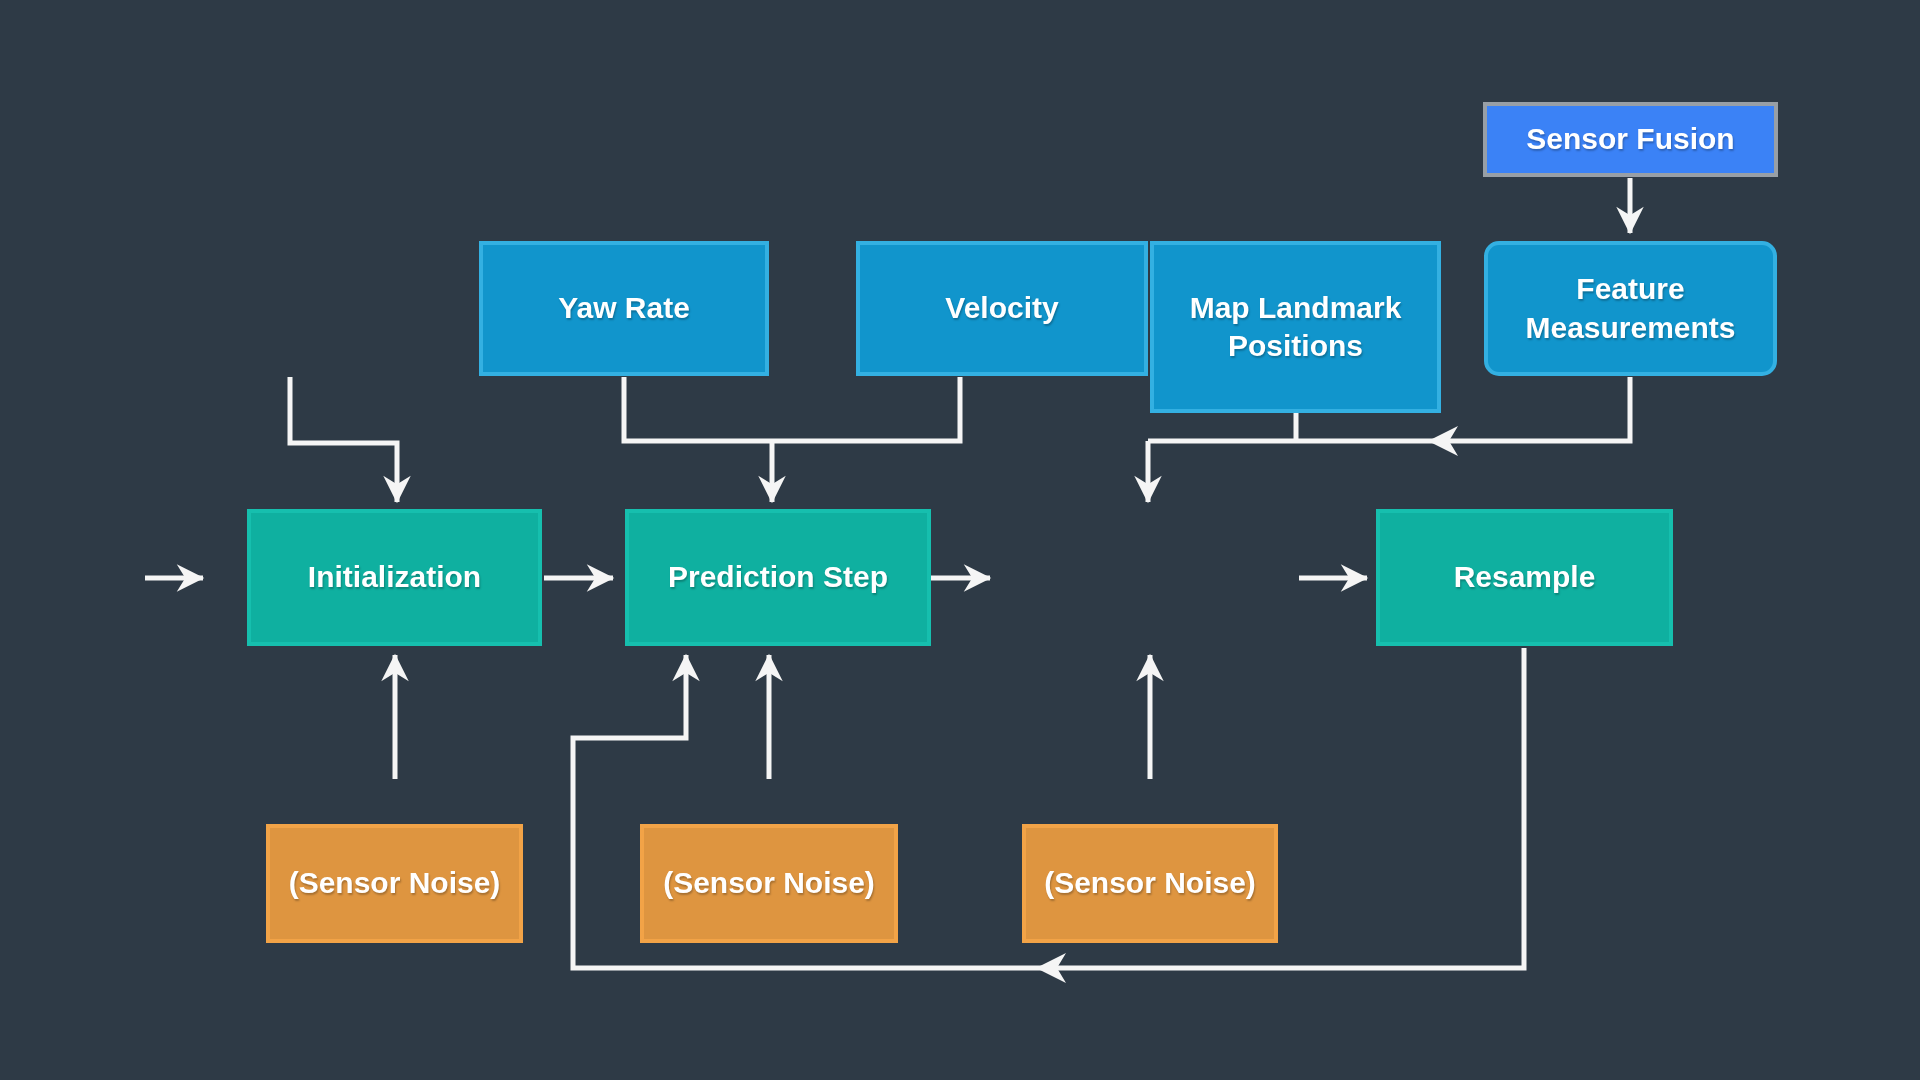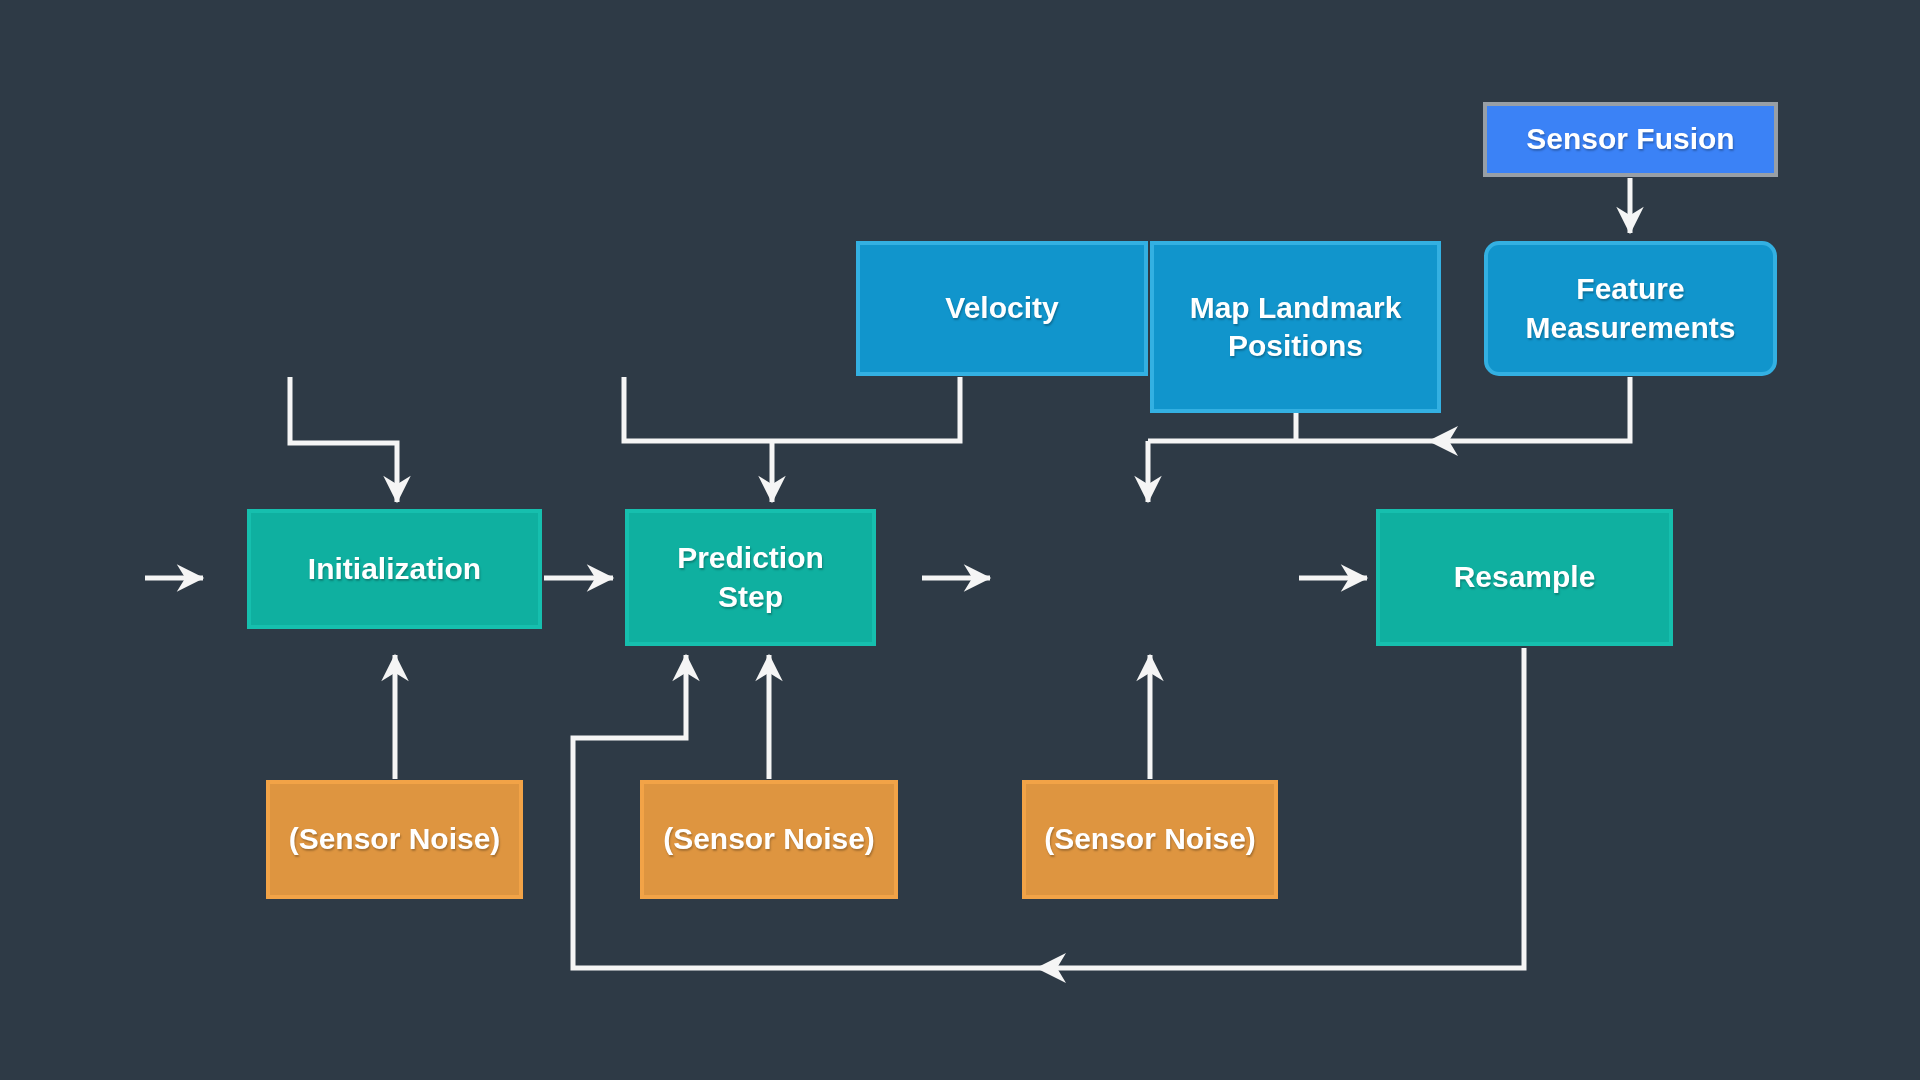--- a/index.html
+++ b/index.html
@@ -28,21 +28,21 @@
     color: #ffffff;
     font-size: 30px;
     font-weight: 700;
     line-height: 1.27;
     padding: 0 12px;
     border: 4px solid transparent;
     text-shadow: 1px 2px 2px rgba(0,0,0,0.25);
   }
   .node.input   { background: #1195cc; border-color: #33b0e2; }
   .node.process { background: #0fb0a0; border-color: #16bfae; }
-  .node.noise   { background: #de9540; border-color: #f2a347; }
+  .node.noise   { background: #de9540; border-color: #f2a347; margin-top: 44px; }
   .node.annot   { background: #3b82f6; border-color: #989fa6; }
   path, polygon { shape-rendering: geometricPrecision; }
 </style>
 </head>
 <body>
 
 <div id="canvas">
 
   <svg id="arrow-layer" viewBox="0 0 1920 1080" xmlns="http://www.w3.org/2000/svg">
     <defs>
@@ -77,38 +77,41 @@
 
     <path d="M 1524,648 L 1524,968 L 573,968 L 573,738 L 686,738 L 686,655" stroke="#f5f5f5" stroke-width="5" fill="none" marker-end="url(#ah)"></path>
     <polygon points="1036,968 1066,953 1057,968 1066,983" fill="#f5f5f5"></polygon>
   </svg>
 
   <div class="node annot" style="left:1483px; top:102px; width:295px; height:75px;">
     <span>Sensor Fusion</span>
   </div>
 
 
+  <div class="node input" style="left:479px; top:241px; width:290px; height:135px;">
+    <span>Yaw Rate</span>
+  </div>
 
   <div class="node input" style="left:856px; top:241px; width:292px; height:135px;">
     <span>Velocity</span>
   </div>
 
   <div class="node input" style="left:1150px; top:241px; width:291px; height:172px;">
     <span>Map Landmark Positions</span>
   </div>
 
   <div class="node input" style="left:1484px; top:241px; width:293px; height:135px;border-radius:15px;">
     <span>Feature Measurements</span>
   </div>
 
-  <div class="node process" style="left:247px; top:509px; width:295px; height:120px;">
+  <div class="node process" style="left:247px; top:509px; width:295px; height:137px;">
     <span>Initialization</span>
   </div>
 
-  <div class="node process" style="left:625px; top:509px; width:251px; height:137px;">
+  <div class="node process" style="left:625px; top:509px; width:306px; height:137px;">
     <span>Prediction Step</span>
   </div>
 
 
   <div class="node process" style="left:1376px; top:509px; width:297px; height:137px;">
     <span>Resample</span>
   </div>
 
   <div class="node noise" style="left:266px; top:780px; width:257px; height:119px;">
     <span>(Sensor Noise)</span>

